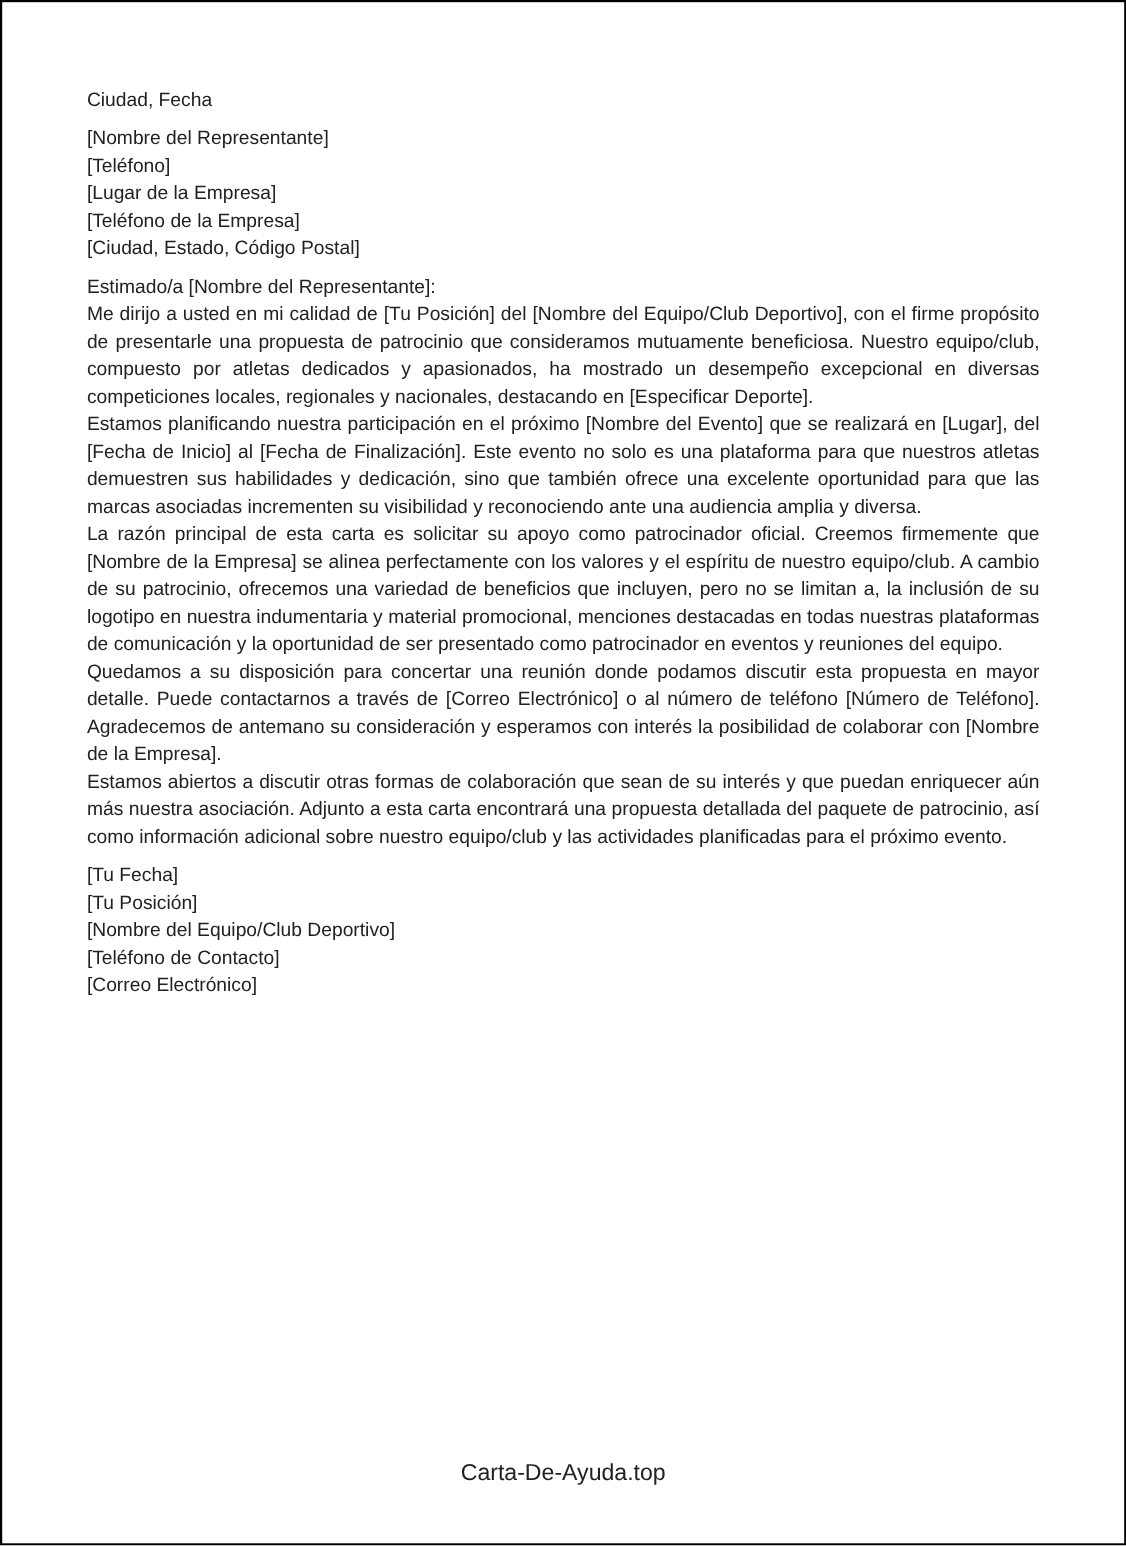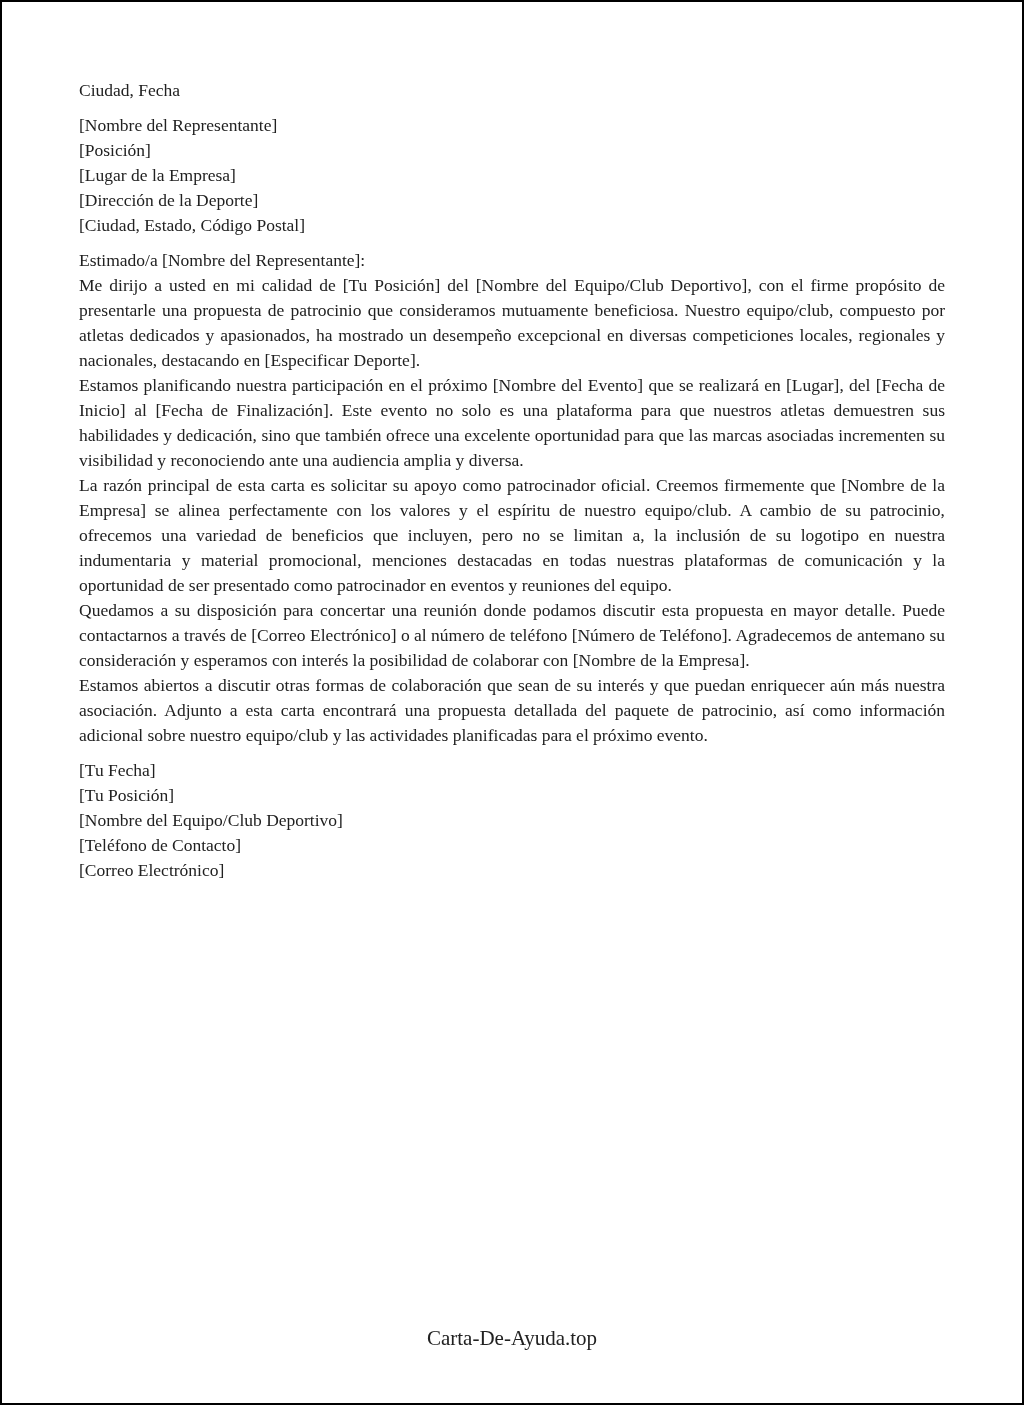--- a/index.html
+++ b/index.html
@@ -7,21 +7,21 @@
     padding: 0;
     background: #ffffff;
   }
   .page {
     position: relative;
     width: 1024px;
     height: 1405px;
     box-sizing: border-box;
     border: 2px solid #000000;
     background: #ffffff;
-    font-family: Liberation Serif, serif;
+    font-family: Liberation Sans, sans-serif;
     color: #212121;
     overflow: hidden;
   }
   .letter-body {
     position: absolute;
     top: 76px;
     left: 77px;
     right: 77px;
     font-size: 17.5px;
     line-height: 25px;
@@ -61,23 +61,23 @@
 </head>
 <body>
 
 <div class="page">
   <div class="letter-body">
 
     <p class="date-line">Ciudad, Fecha</p>
 
     <div class="line-block spacer-block">
       <p>[Nombre del Representante]</p>
-      <p>[Posición]</p>
+      <p>[Teléfono]</p>
       <p>[Lugar de la Empresa]</p>
-      <p>[Dirección de la Deporte]</p>
+      <p>[Teléfono de la Empresa]</p>
       <p>[Ciudad, Estado, Código Postal]</p>
     </div>
 
     <p class="salutation">Estimado/a [Nombre del Representante]:</p>
 
     <p class="para">Me dirijo a usted en mi calidad de [Tu Posición] del [Nombre del Equipo/Club Deportivo], con el firme propósito de presentarle una propuesta de patrocinio que consideramos mutuamente beneficiosa. Nuestro equipo/club, compuesto por atletas dedicados y apasionados, ha mostrado un desempeño excepcional en diversas competiciones locales, regionales y nacionales, destacando en [Especificar Deporte].</p>
     <p class="para">Estamos planificando nuestra participación en el próximo [Nombre del Evento] que se realizará en [Lugar], del [Fecha de Inicio] al [Fecha de Finalización]. Este evento no solo es una plataforma para que nuestros atletas demuestren sus habilidades y dedicación, sino que también ofrece una excelente oportunidad para que las marcas asociadas incrementen su visibilidad y reconociendo ante una audiencia amplia y diversa.</p>
     <p class="para">La razón principal de esta carta es solicitar su apoyo como patrocinador oficial. Creemos firmemente que [Nombre de la Empresa] se alinea perfectamente con los valores y el espíritu de nuestro equipo/club. A cambio de su patrocinio, ofrecemos una variedad de beneficios que incluyen, pero no se limitan a, la inclusión de su logotipo en nuestra indumentaria y material promocional, menciones destacadas en todas nuestras plataformas de comunicación y la oportunidad de ser presentado como patrocinador en eventos y reuniones del equipo.</p>
     <p class="para">Quedamos a su disposición para concertar una reunión donde podamos discutir esta propuesta en mayor detalle. Puede contactarnos a través de [Correo Electrónico] o al número de teléfono [Número de Teléfono]. Agradecemos de antemano su consideración y esperamos con interés la posibilidad de colaborar con [Nombre de la Empresa].</p>
     <p class="para">Estamos abiertos a discutir otras formas de colaboración que sean de su interés y que puedan enriquecer aún más nuestra asociación. Adjunto a esta carta encontrará una propuesta detallada del paquete de patrocinio, así como información adicional sobre nuestro equipo/club y las actividades planificadas para el próximo evento.</p>

